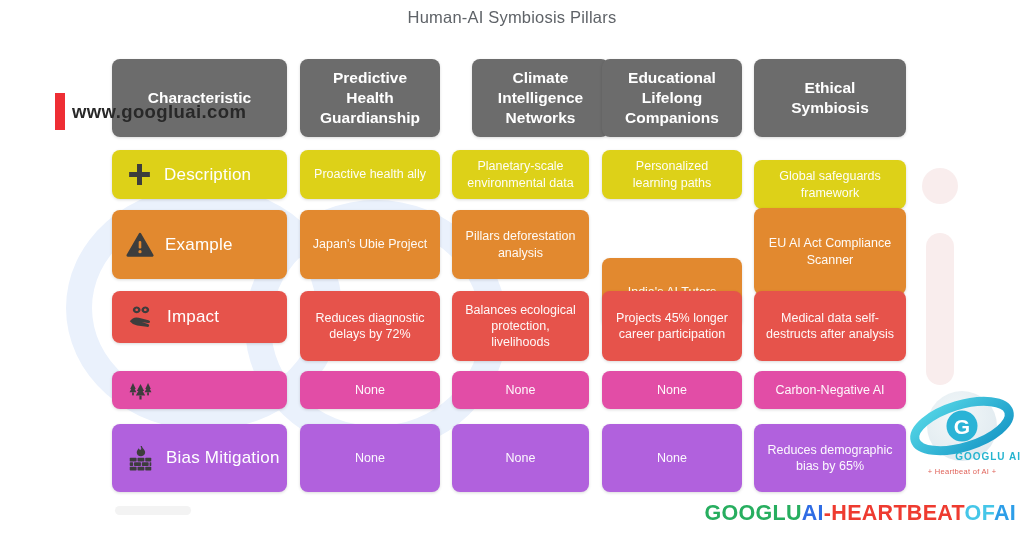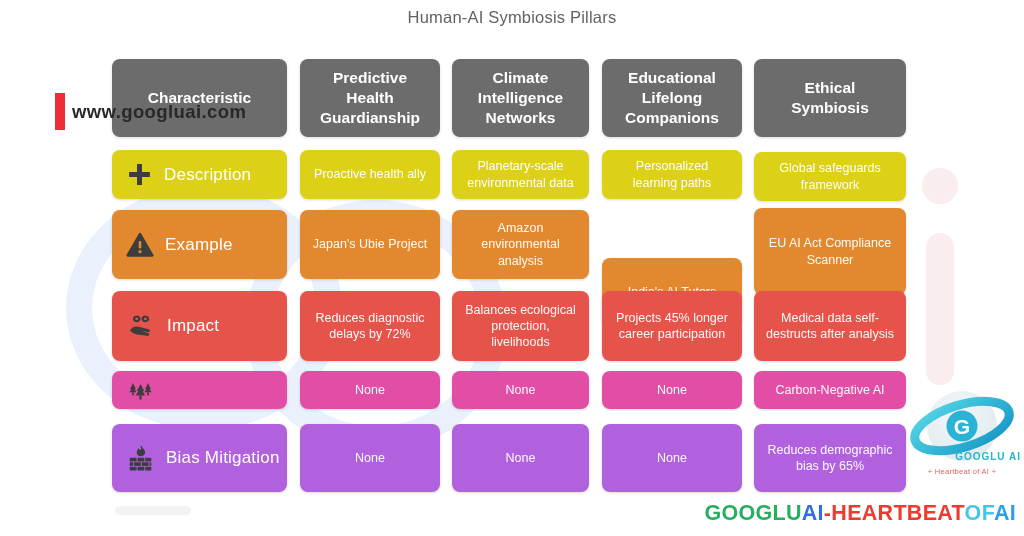--- a/index.html
+++ b/index.html
@@ -63,50 +63,50 @@
   <div class="wm-smudge" style="left:115px;top:506px;width:76px;height:9px;"></div>
 
   <div class="title">Human-AI Symbiosis Pillars</div>
 
   <div class="red-bar"></div>
   <div class="url-text">www.googluai.com</div>
 
   <div id="grid">
       <div class="cell header-cell" style="left: 112px; top: 59px; width: 175px; height: 78px;">Characteristic</div>
       <div class="cell header-cell" style="left: 300px; top: 59px; width: 140px; height: 78px;">Predictive Health Guardianship</div>
-      <div class="cell header-cell" style="left: 452px; top: 59px; width: 137px; height: 78px;">Climate Intelligence Networks</div>
+      <div class="cell header-cell" style="left: 472px; top: 59px; width: 137px; height: 78px;">Climate Intelligence Networks</div>
       <div class="cell header-cell" style="left: 602px; top: 59px; width: 140px; height: 78px;">Educational Lifelong Companions</div>
       <div class="cell header-cell" style="left: 754px; top: 59px; width: 152px; height: 78px;">Ethical Symbiosis</div>
       <div class="cell label-cell" style="background: rgb(221, 209, 24); left: 112px; top: 150px; width: 175px; height: 49px;">
         <span class="row-icon">
           <svg width="27" height="27" viewBox="0 0 26 26">
             <path fill="#3d3d3d" d="M10.6 3h4.8v7.6H23v4.8h-7.6V23h-4.8v-7.6H3v-4.8h7.6z"></path>
           </svg>
         </span>
         <span class="label-text">Description</span>
       </div>
       <div class="cell data-cell" style="background: rgb(221, 209, 24); left: 300px; top: 150px; width: 140px; height: 49px;">Proactive health ally</div>
       <div class="cell data-cell" style="background: rgb(221, 209, 24); left: 452px; top: 150px; width: 137px; height: 49px;">Planetary-scale environmental data</div>
       <div class="cell data-cell" style="background: rgb(221, 209, 24); left: 602px; top: 150px; width: 140px; height: 49px;">Personalized learning paths</div>
-      <div class="cell data-cell" style="background: rgb(221, 209, 24); left: 754px; top: 152px; width: 152px; height: 49px;">Global safeguards framework</div>
+      <div class="cell data-cell" style="background: rgb(221, 209, 24); left: 754px; top: 160px; width: 152px; height: 49px;">Global safeguards framework</div>
       <div class="cell label-cell" style="background: rgb(226, 137, 47); left: 112px; top: 210px; width: 175px; height: 69px;">
         <span class="row-icon">
           <svg width="28" height="28" viewBox="0 0 26 26">
             <path fill="#3d3d3d" stroke="#3d3d3d" stroke-width="2.4" stroke-linejoin="round" d="M13 3 24.4 22.6H1.6Z"></path>
             <rect x="11.8" y="9.2" width="2.4" height="7" rx="1.1" fill="#e2892f"></rect>
             <circle cx="13" cy="19.2" r="1.5" fill="#e2892f"></circle>
           </svg>
         </span>
         <span class="label-text">Example</span>
       </div>
       <div class="cell data-cell" style="background: rgb(226, 137, 47); left: 300px; top: 210px; width: 140px; height: 69px;">Japan's Ubie Project</div>
-      <div class="cell data-cell" style="background: rgb(226, 137, 47); left: 452px; top: 210px; width: 137px; height: 69px;">Amazon environmental analysis</div>
+      <div class="cell data-cell" style="background: rgb(226, 137, 47); left: 452px; top: 210px; width: 137px; height: 69px;">Pillars deforestation analysis</div>
       <div class="cell data-cell" style="background: rgb(226, 137, 47); left: 602px; top: 210px; width: 140px; height: 69px; margin-top: 48px;">India's AI Tutors</div>
       <div class="cell data-cell" style="background: rgb(226, 137, 47); left: 754px; top: 208px; width: 152px; height: 87px;">EU AI Act Compliance Scanner</div>
-      <div class="cell label-cell" style="background: rgb(230, 83, 75); left: 112px; top: 291px; width: 175px; height: 70px;">
+      <div class="cell label-cell" style="background: rgb(230, 83, 75); left: 112px; top: 291px; width: 175px; height: 52px;">
         <span class="row-icon">
           <svg width="30" height="28" viewBox="0 0 26 26">
             <path fill="#3d3d3d" fill-rule="evenodd" d="M9 3.2a3.6 3.2 0 1 0 .01 0Zm0 2a1.3 1.1 0 1 1-.01 0Z"></path>
             <path fill="#3d3d3d" fill-rule="evenodd" d="M17 3.2a3.6 3.2 0 1 0 .01 0Zm0 2a1.3 1.1 0 1 1-.01 0Z"></path>
             <path fill="#3d3d3d" d="M2.6 17q3.2-4.6 8.2-3.3l9.2 2.3q1.7.4 1.4 1.7-.3 1.2-2.1.9l-5.6-.9 5.7 1.8q1.6.5 1.1 1.8-.5 1.2-2.2.8L9.4 21Q4.8 20 2.6 17Z"></path>
           </svg>
         </span>
         <span class="label-text">Impact</span>
       </div>
       <div class="cell data-cell" style="background: rgb(230, 83, 75); left: 300px; top: 291px; width: 140px; height: 70px;">Reduces diagnostic delays by 72%</div>

